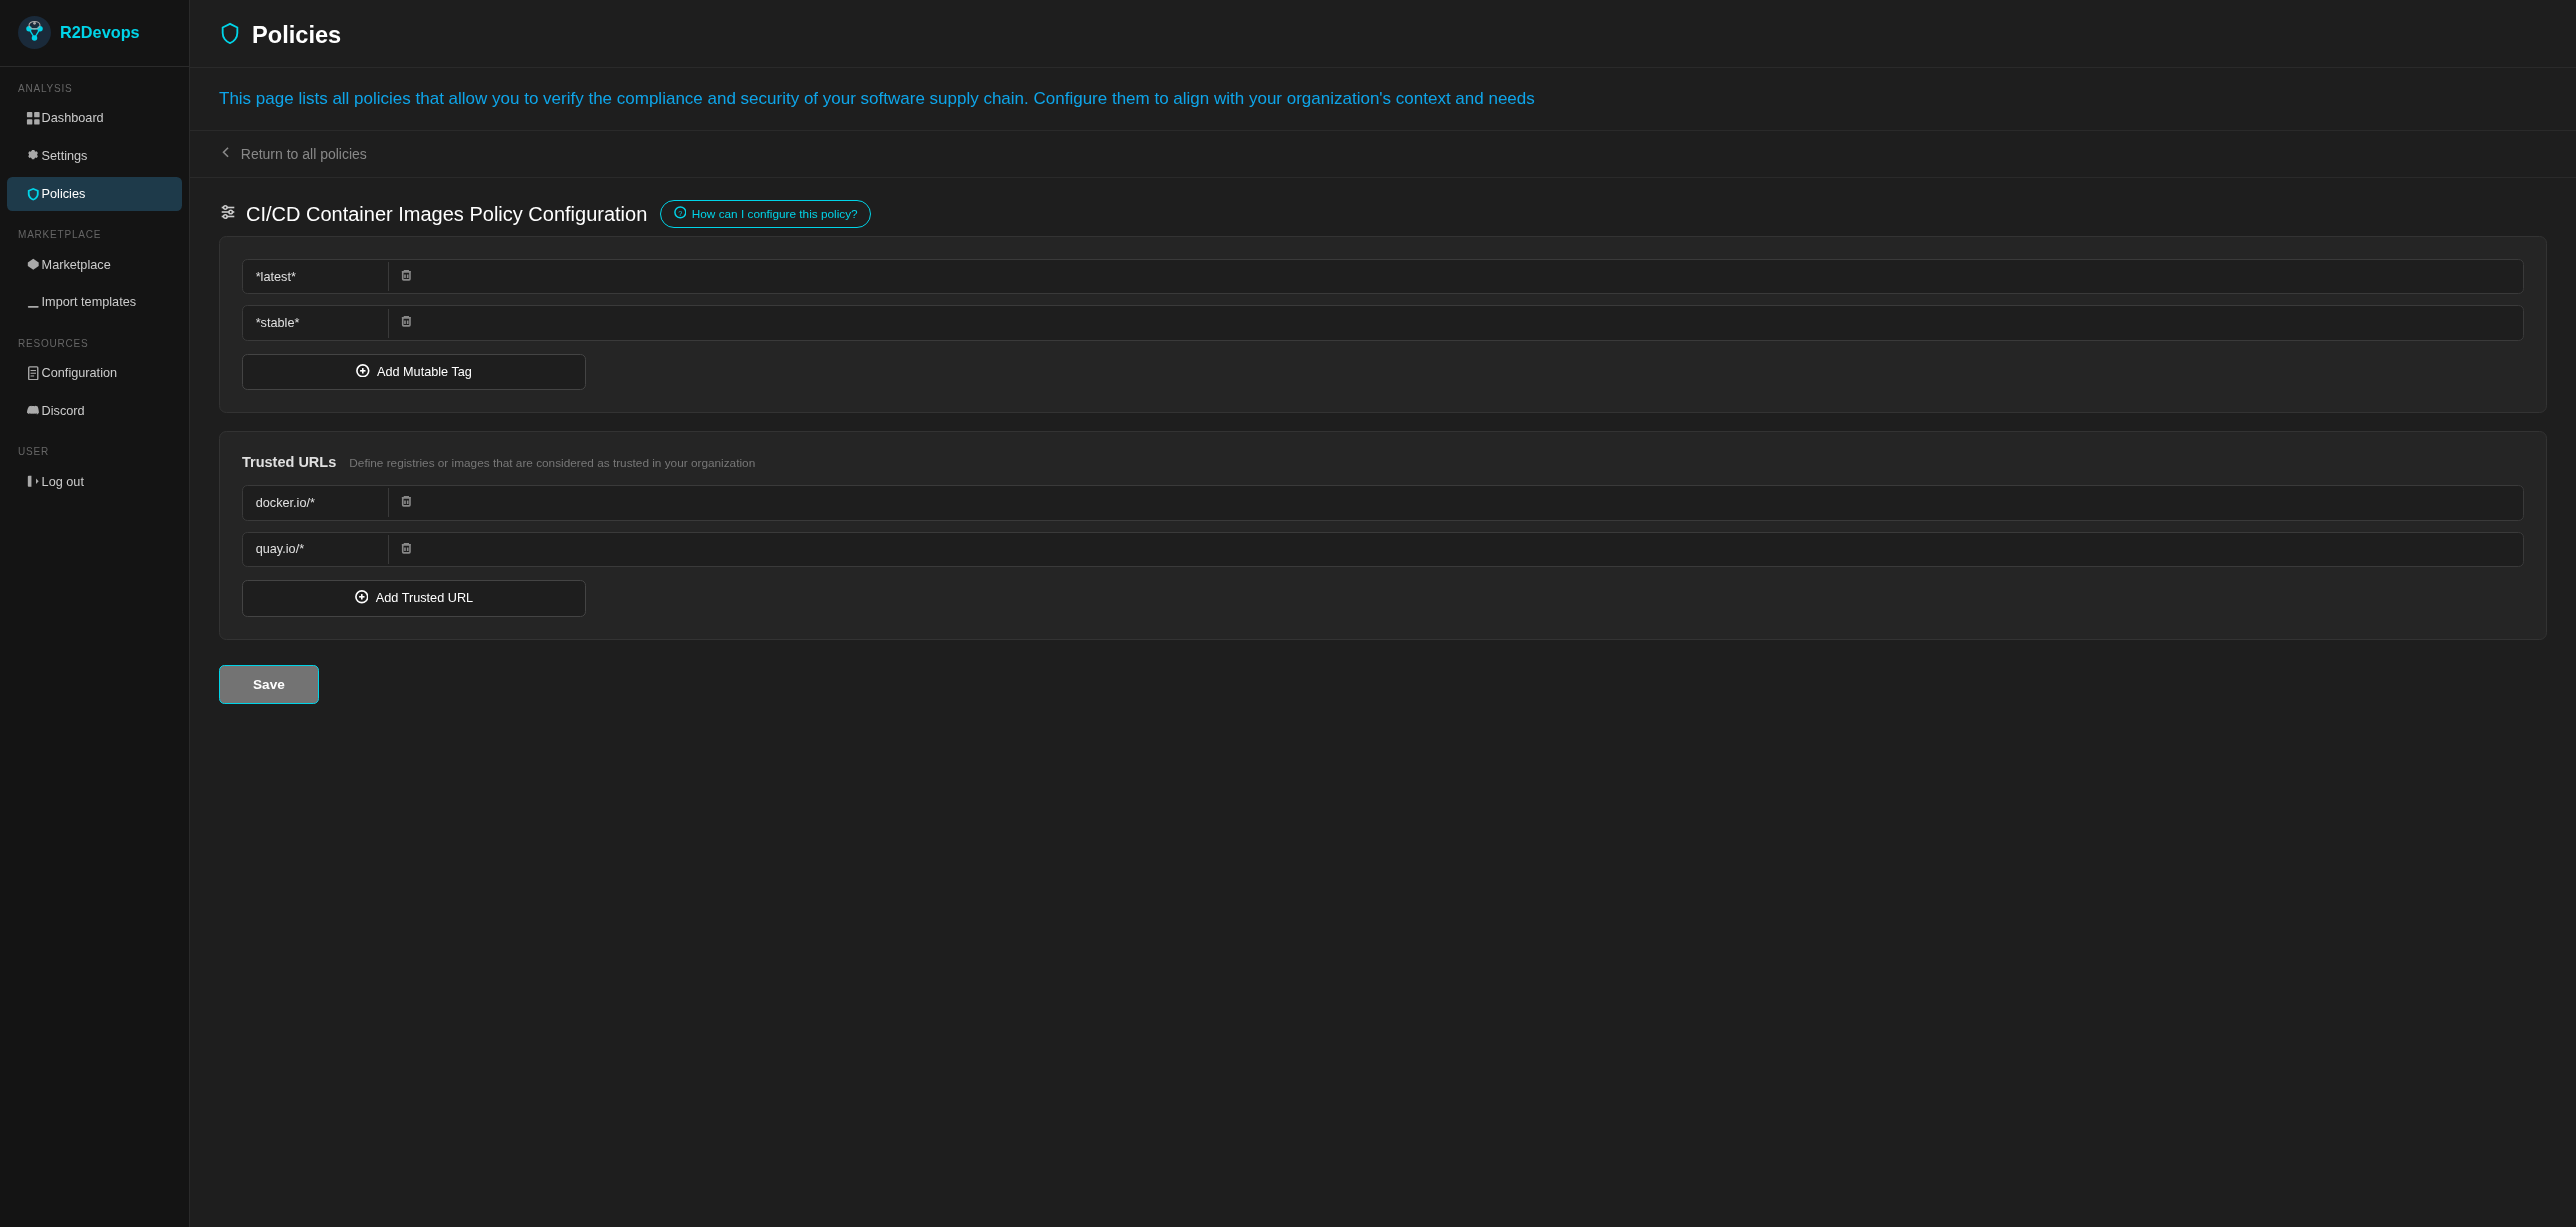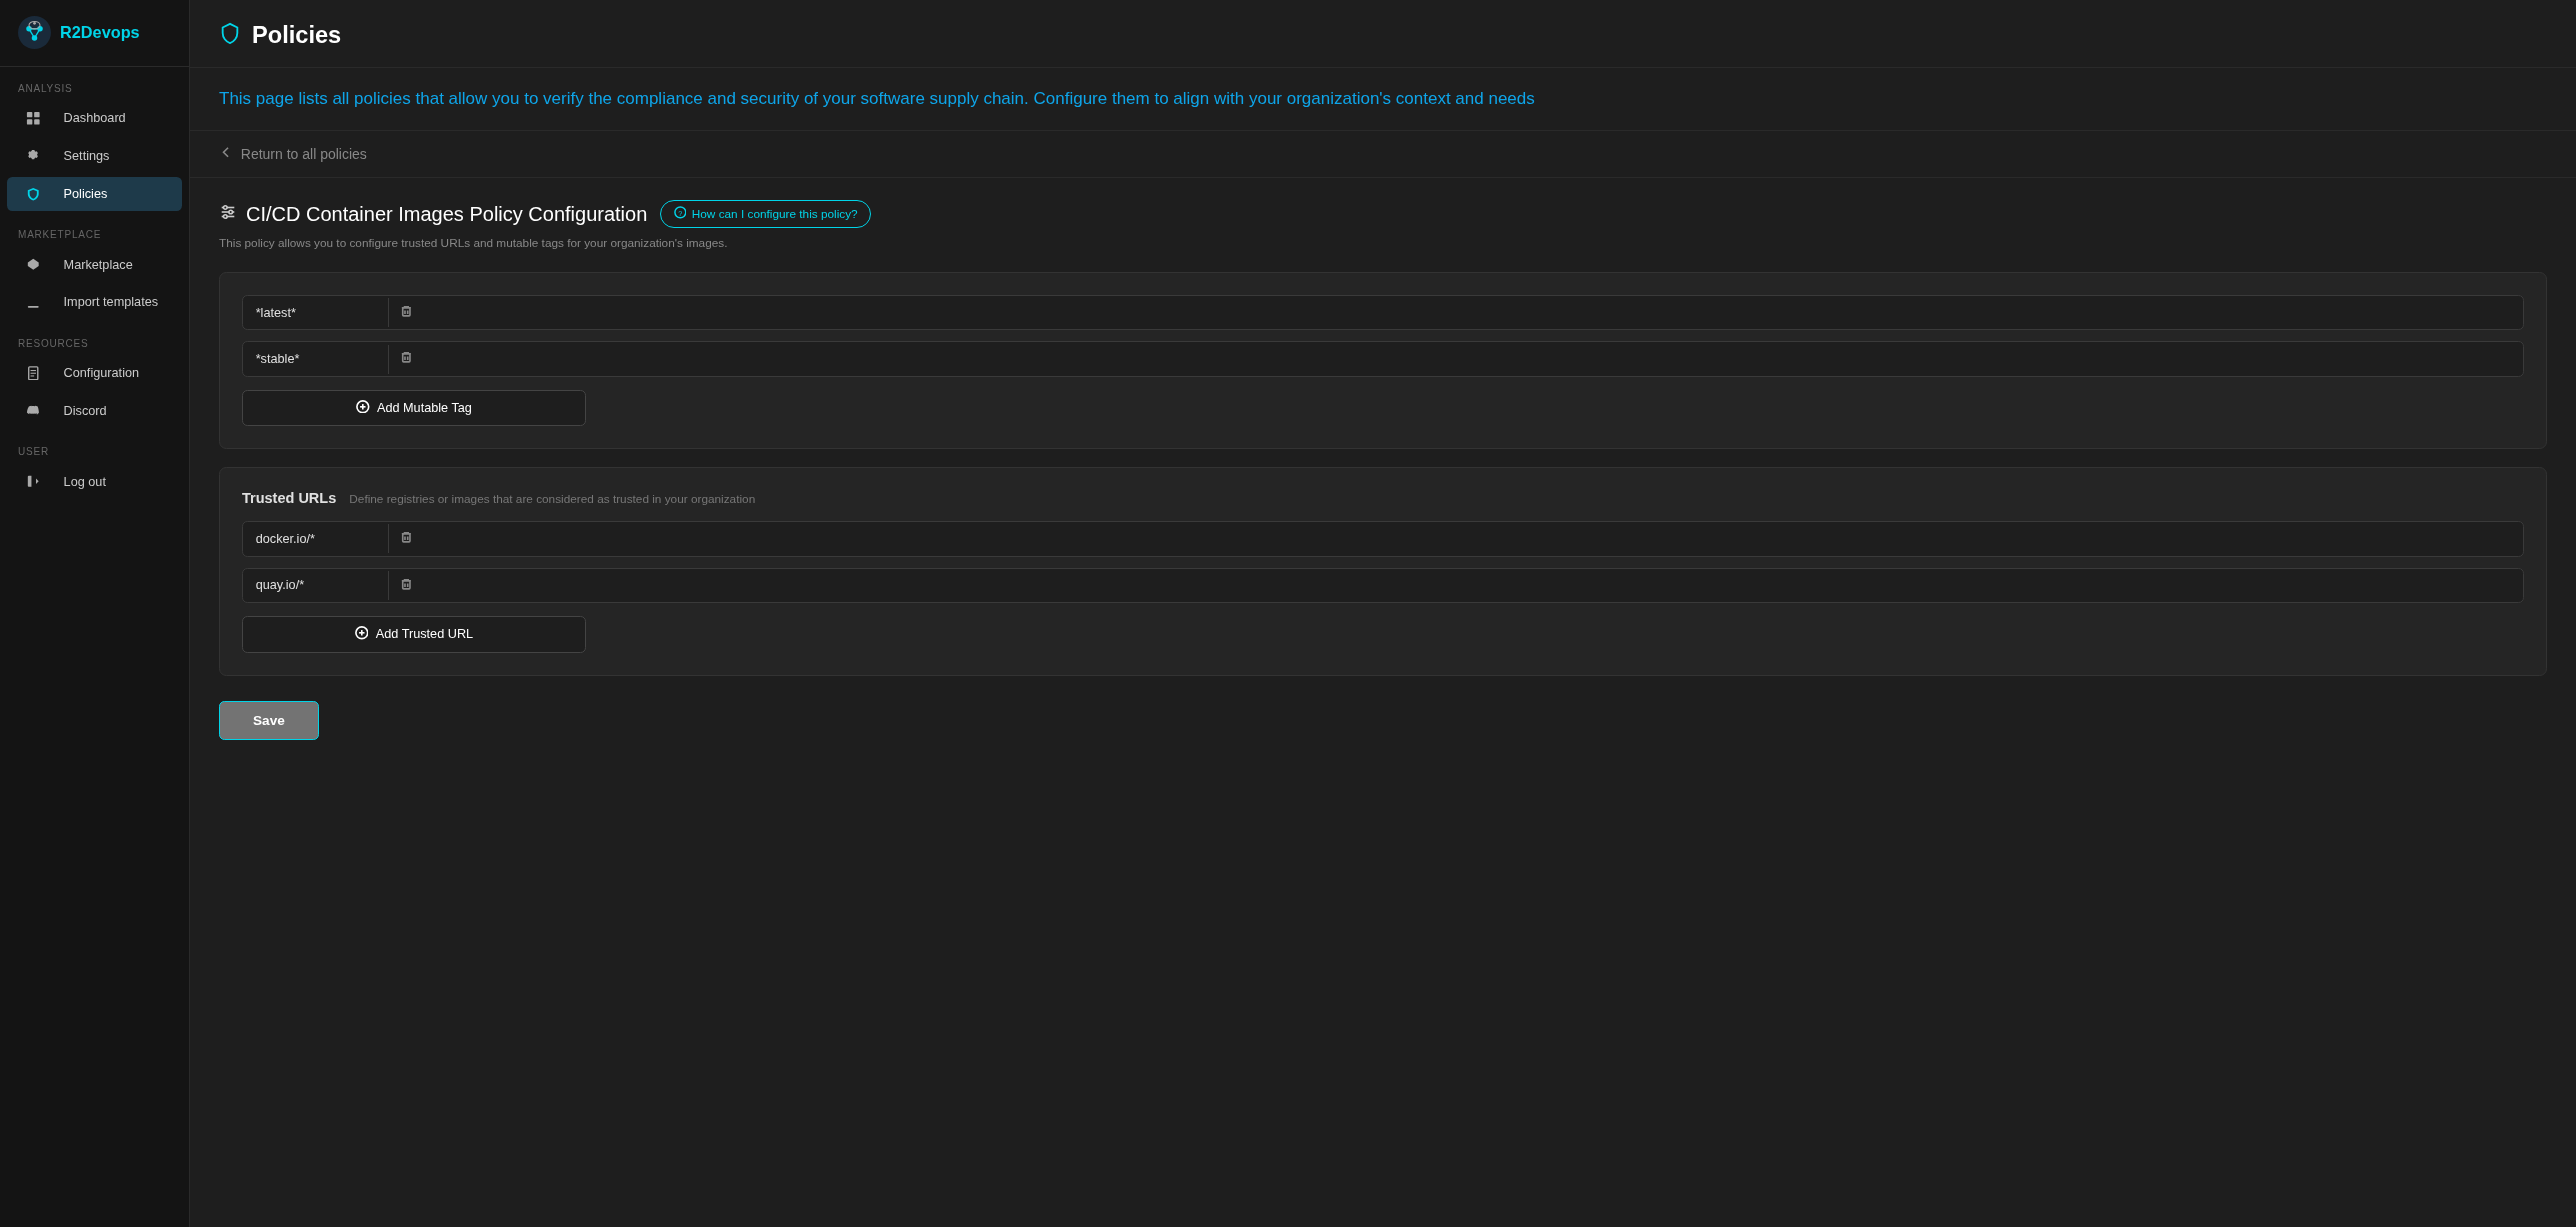--- a/index.html
+++ b/index.html
@@ -47,21 +47,21 @@
       font-size: 10px;
       color: #666;
       text-transform: uppercase;
       letter-spacing: 0.08em;
       padding: 16.3px 18px 5.4px;
     }
 
     .sidebar-item {
       display: flex;
       align-items: center;
-      gap: 22px;
+      gap: 0;
       padding: 9px 18px;
       cursor: pointer;
       border-radius: 5.4px;
       margin: 1.8px 7.3px;
       font-size: 12.7px;
       color: #ccc;
       transition: background 0.15s;
     }
 
     .sidebar-item.active {
@@ -424,21 +424,20 @@
         <span>
           <svg width="12.7" height="12.7" viewBox="0 0 14 14" fill="none" stroke="#00d4e8" stroke-width="1.6" style="font-size:13px">
               <circle cx="7" cy="7" r="6"></circle>
               <text x="7" y="11" text-anchor="middle" fill="#00d4e8" font-size="8" stroke="none">?</text>
             </svg>
         </span>
         <span>How can I configure this policy?</span>
       </button>
     </div>
 
-    <p class="policy-config-description">This policy allows you to configure trusted URLs and mutable tags for your organization's images.</p>
 
     
     <div class="card">
       <div class="tags-row">
         <div class="tag-input-group">
           <input class="tag-input" type="text" value="*latest*" style="">
           <div class="tag-divider"></div>
           <button class="tag-delete-btn">
             <svg width="12.7" height="12.7" viewBox="0 0 14 14" fill="none" stroke="currentColor" stroke-width="1.8">
                 <polyline points="2,3 12,3"></polyline>

